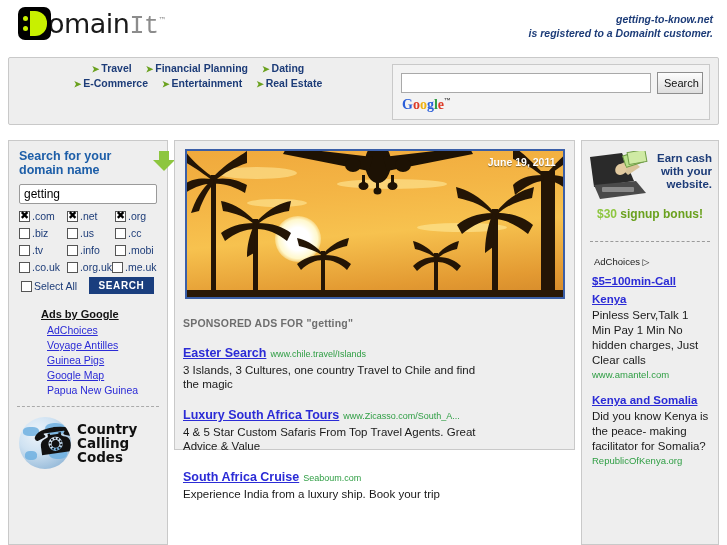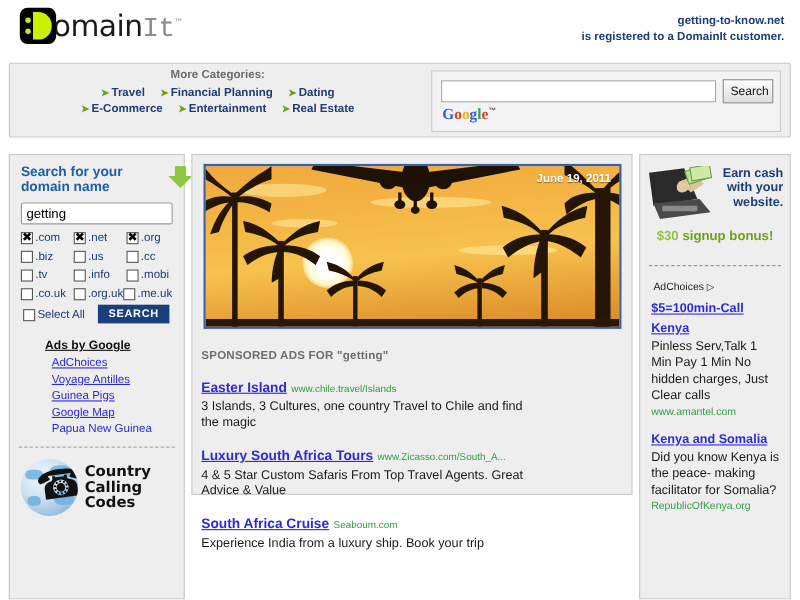--- a/index.html
+++ b/index.html
@@ -25,21 +25,21 @@
   .logo-mark .dshape {
     position:absolute; left:12px; top:4px; width:17px; height:25px;
     background:#c8f000; border-radius:0 12px 12px 0;
   }
   .logo-text { font-size:27px; font-weight:normal; letter-spacing:-0.5px; color:#1a1a1a; margin-left:-3px; line-height:33px; font-family:"DejaVu Sans", sans-serif;}
   .logo-text .it { color:#8c8c8c; font-family:"Liberation Mono", monospace; font-size:25px; }
   .logo-tm { font-size:8px; color:#8c8c8c; vertical-align:super; }
 
   .header-right {
     position:absolute; right:14px; top:12px; text-align:right;
-    font-size:10.5px; font-weight:bold; color:#1d3c78; line-height:14px;
+    font-size:10.5px; font-weight:bold; color:#1d3c78; line-height:14px;font-style:italic;
   }
 
   
   .topbar {
     position:absolute; left:8px; top:57px; width:711px; height:68px;
     border:1px solid #c9c9c9; background:#eeeeee; border-radius:2px;
   }
   .cats { position:absolute; left:0; top:4px; width:378px; text-align:center; }
   .cats-title { font-size:10.5px; font-weight:bold; color:#6b6b6b; margin-bottom:4px; }
   .cat-row { display:flex; justify-content:center; gap:14px; margin-bottom:3px; }
@@ -175,21 +175,20 @@
     </div>
     <div class="header-right">
       <div>getting-to-know.net</div>
       <div>is registered to a DomainIt customer.</div>
     </div>
   </div>
 
   <div class="topbar">
 
     <div class="cats">
-      <div class="cats-title">More Categories:</div>
       <div class="cat-row">
         <a class="cat-link" href="#"><span class="bullet">➤</span><span>Travel</span></a>
         <a class="cat-link" href="#"><span class="bullet">➤</span><span>Financial Planning</span></a>
         <a class="cat-link" href="#"><span class="bullet">➤</span><span>Dating</span></a>
       </div>
       <div class="cat-row">
         <a class="cat-link" href="#"><span class="bullet">➤</span><span>E-Commerce</span></a>
         <a class="cat-link" href="#"><span class="bullet">➤</span><span>Entertainment</span></a>
         <a class="cat-link" href="#"><span class="bullet">➤</span><span>Real Estate</span></a>
       </div>
@@ -390,21 +389,21 @@
         </g>
       </svg>
 
       <div class="ground"></div>
       <div class="hero-date">June 19, 2011</div>
     </div>
 
     <div class="sponsored">SPONSORED ADS FOR "getting"</div>
 
     <div class="ad-block">
-      <a class="ad-title" href="#">Easter Island</a><span class="ad-url">www.chile.travel/Islands</span>
+      <a class="ad-title" href="#">Easter Search</a><span class="ad-url">www.chile.travel/Islands</span>
       <div class="ad-desc">3 Islands, 3 Cultures, one country Travel to Chile and find the magic</div>
     </div>
 
     <div class="ad-block">
       <a class="ad-title" href="#">Luxury South Africa Tours</a><span class="ad-url">www.Zicasso.com/South_A...</span>
       <div class="ad-desc">4 &amp; 5 Star Custom Safaris From Top Travel Agents. Great Advice &amp; Value</div>
     </div>
 
     <div class="ad-block">
       <a class="ad-title" href="#">South Africa Cruise</a><span class="ad-url">Seaboum.com</span>

